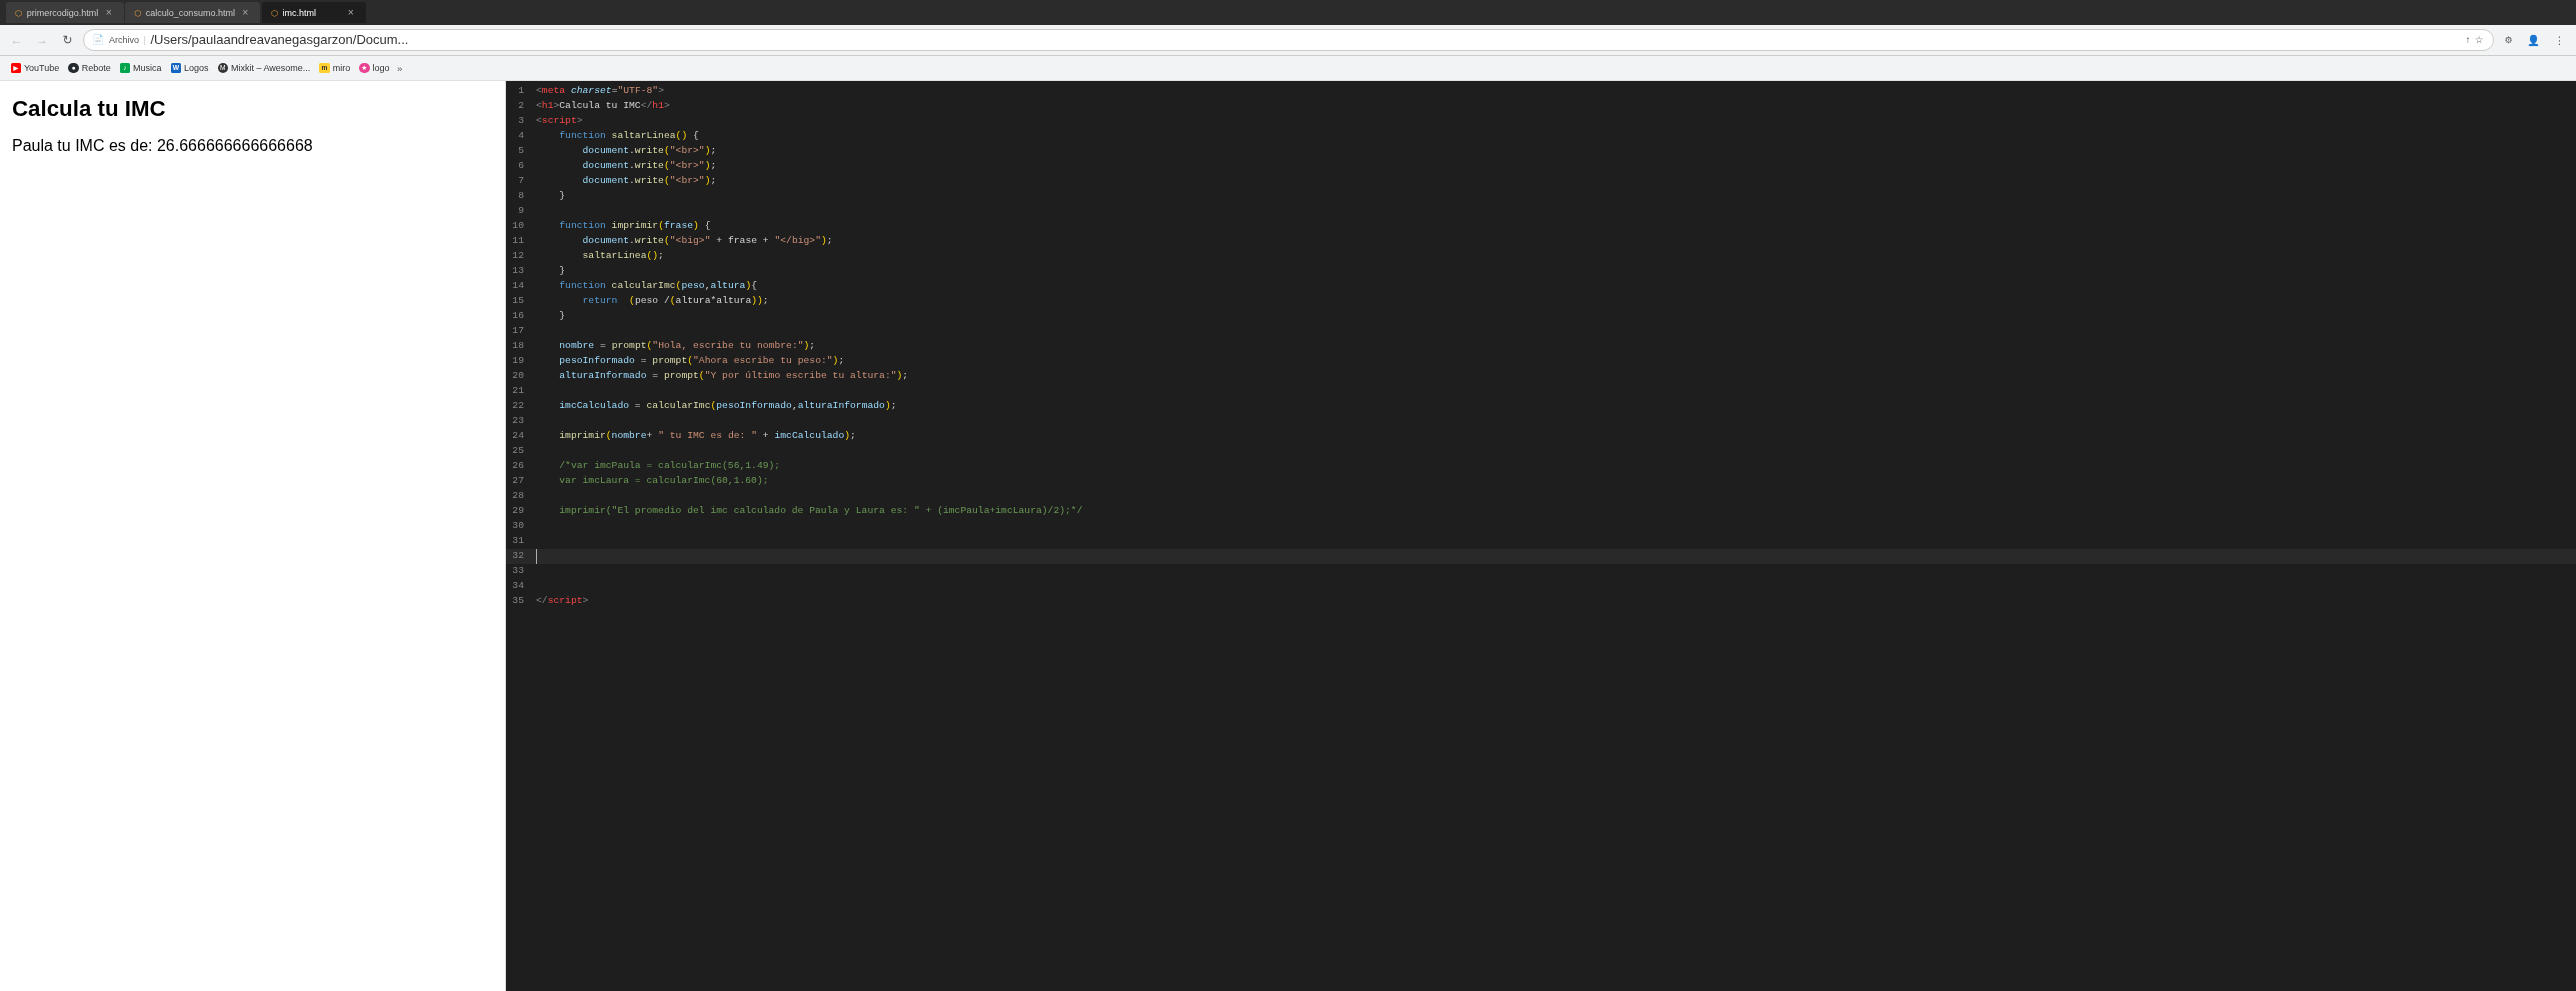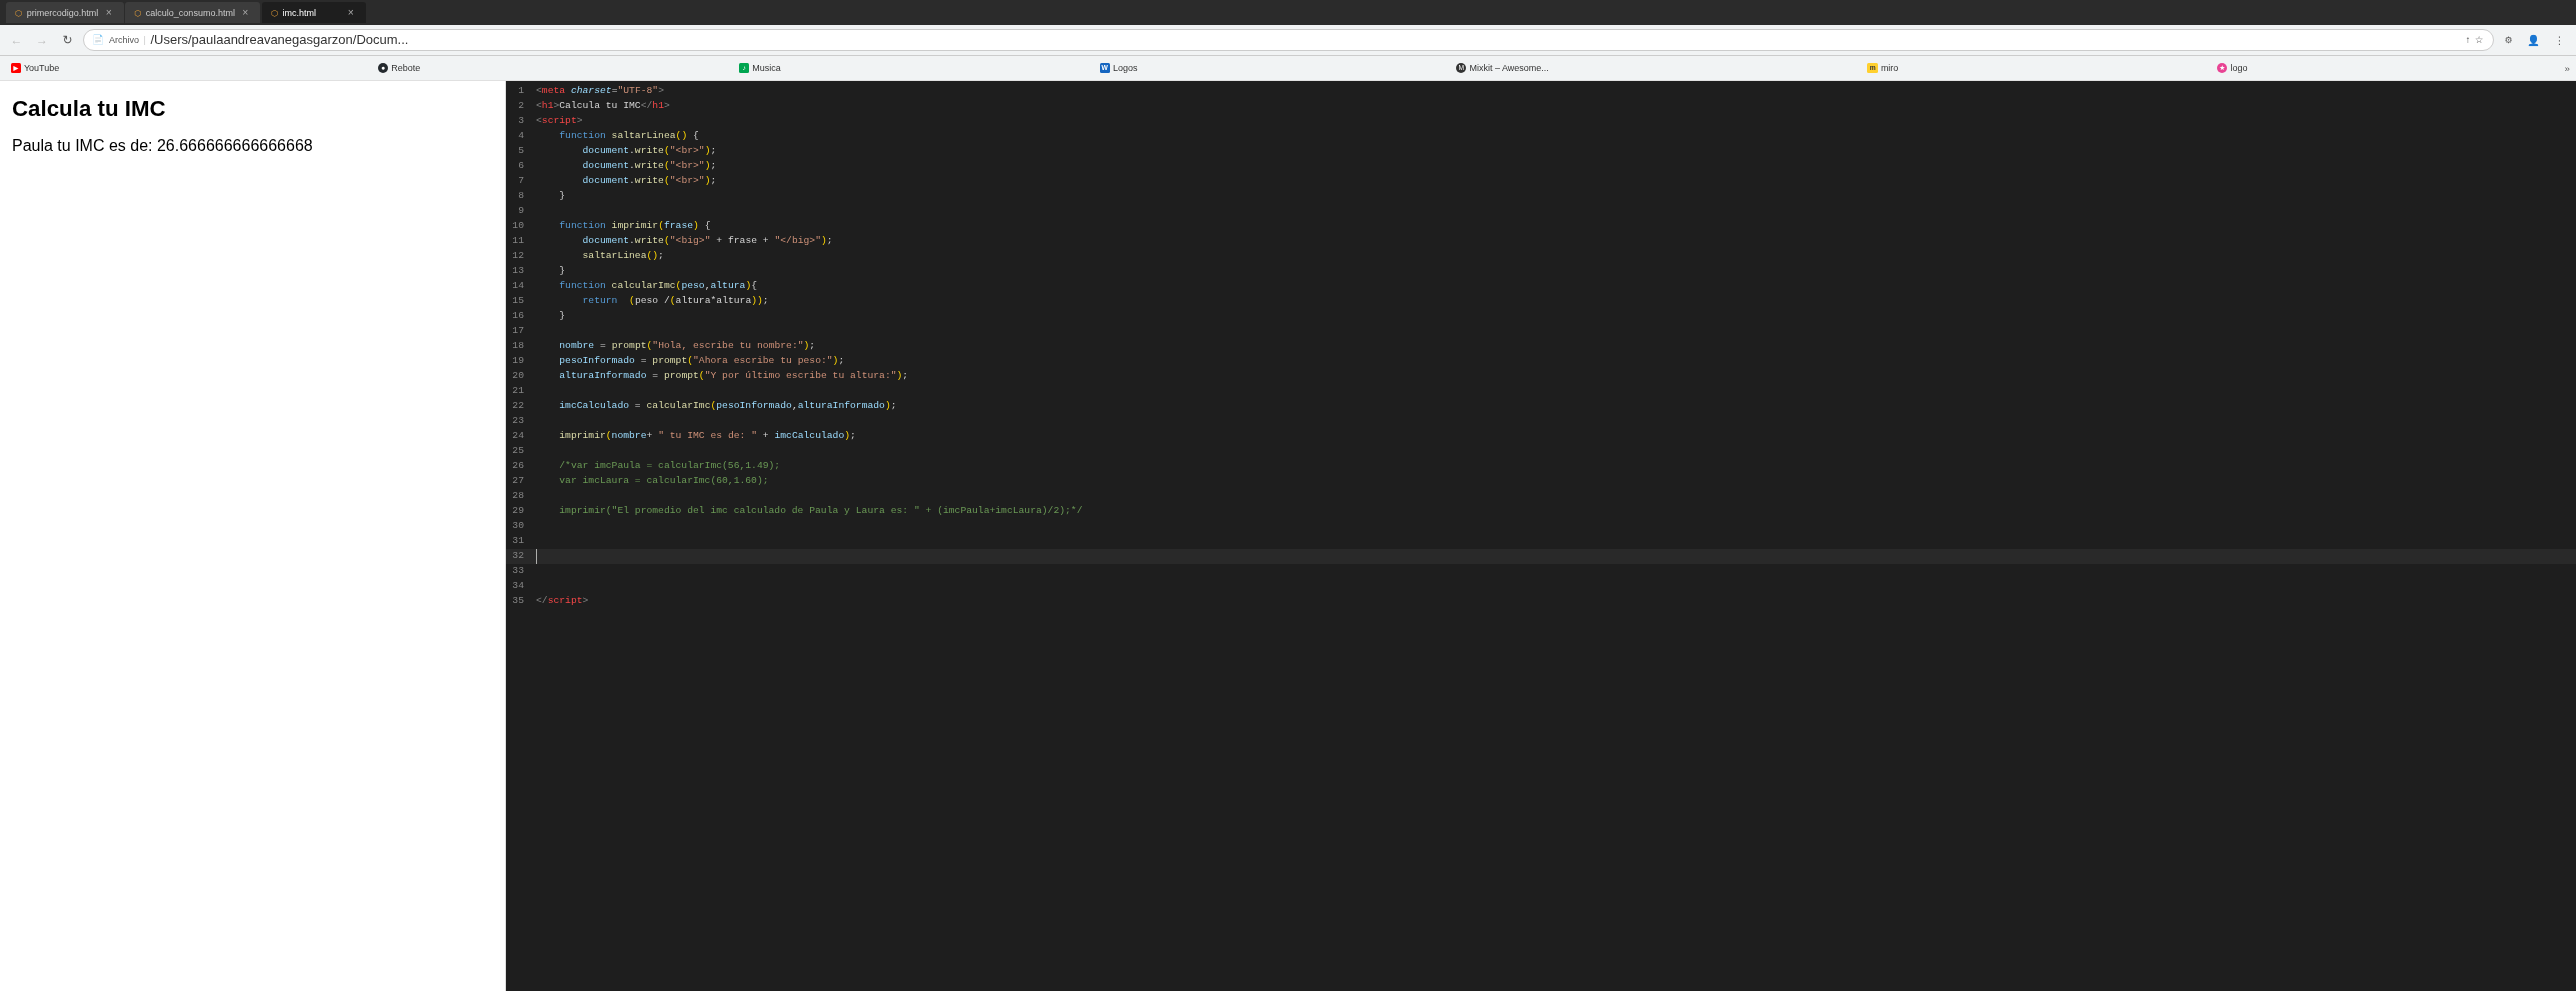--- a/index.html
+++ b/index.html
@@ -105,24 +105,23 @@
       color: #333;
       background: transparent;
     }
 
     .bookmarks-bar {
       display: flex;
       align-items: center;
       background: #f1f3f4;
       height: 25px;
       padding: 0 6px;
-      gap: 18px;
+      gap: 0;
       border-bottom: 0.7px solid #e0e0e0;
       font-size: 9px;
-      justify-content: space-between;
     }
 
     .bookmark-item {
       display: flex;
       align-items: center;
       gap: 3px;
       padding: 1.5px 4.5px;
       border-radius: 3px;
       cursor: pointer;
       color: #333;

